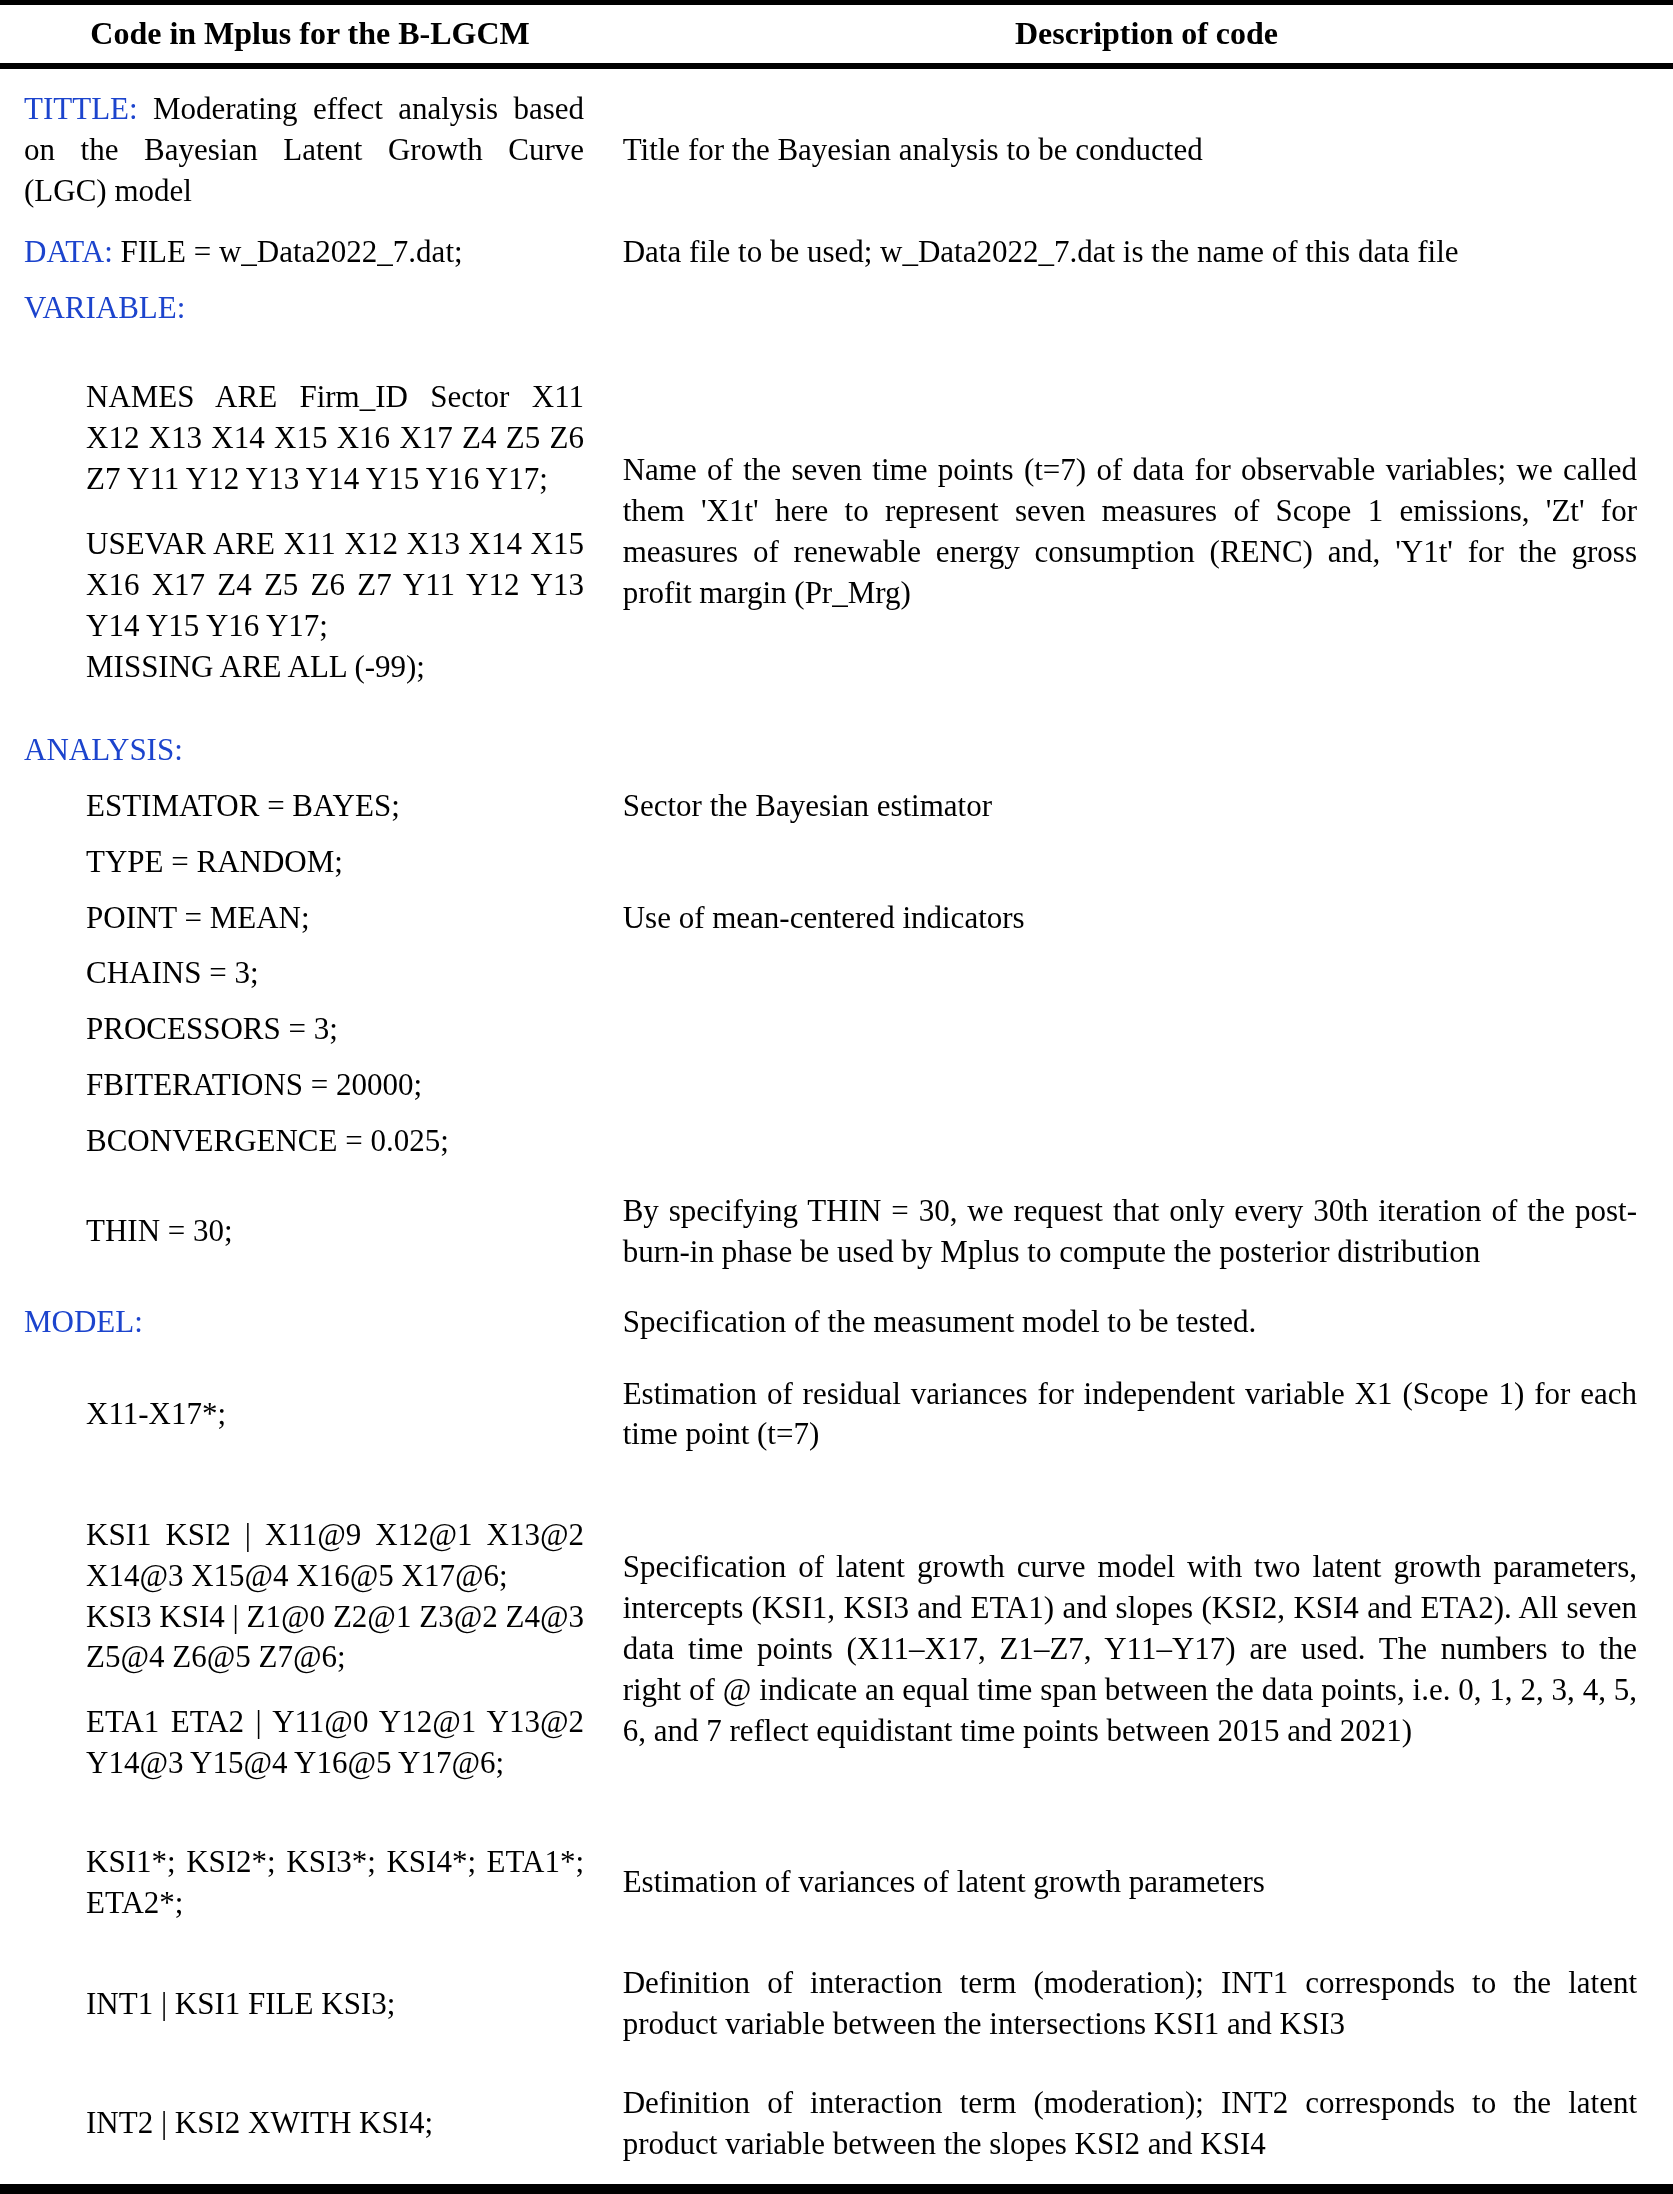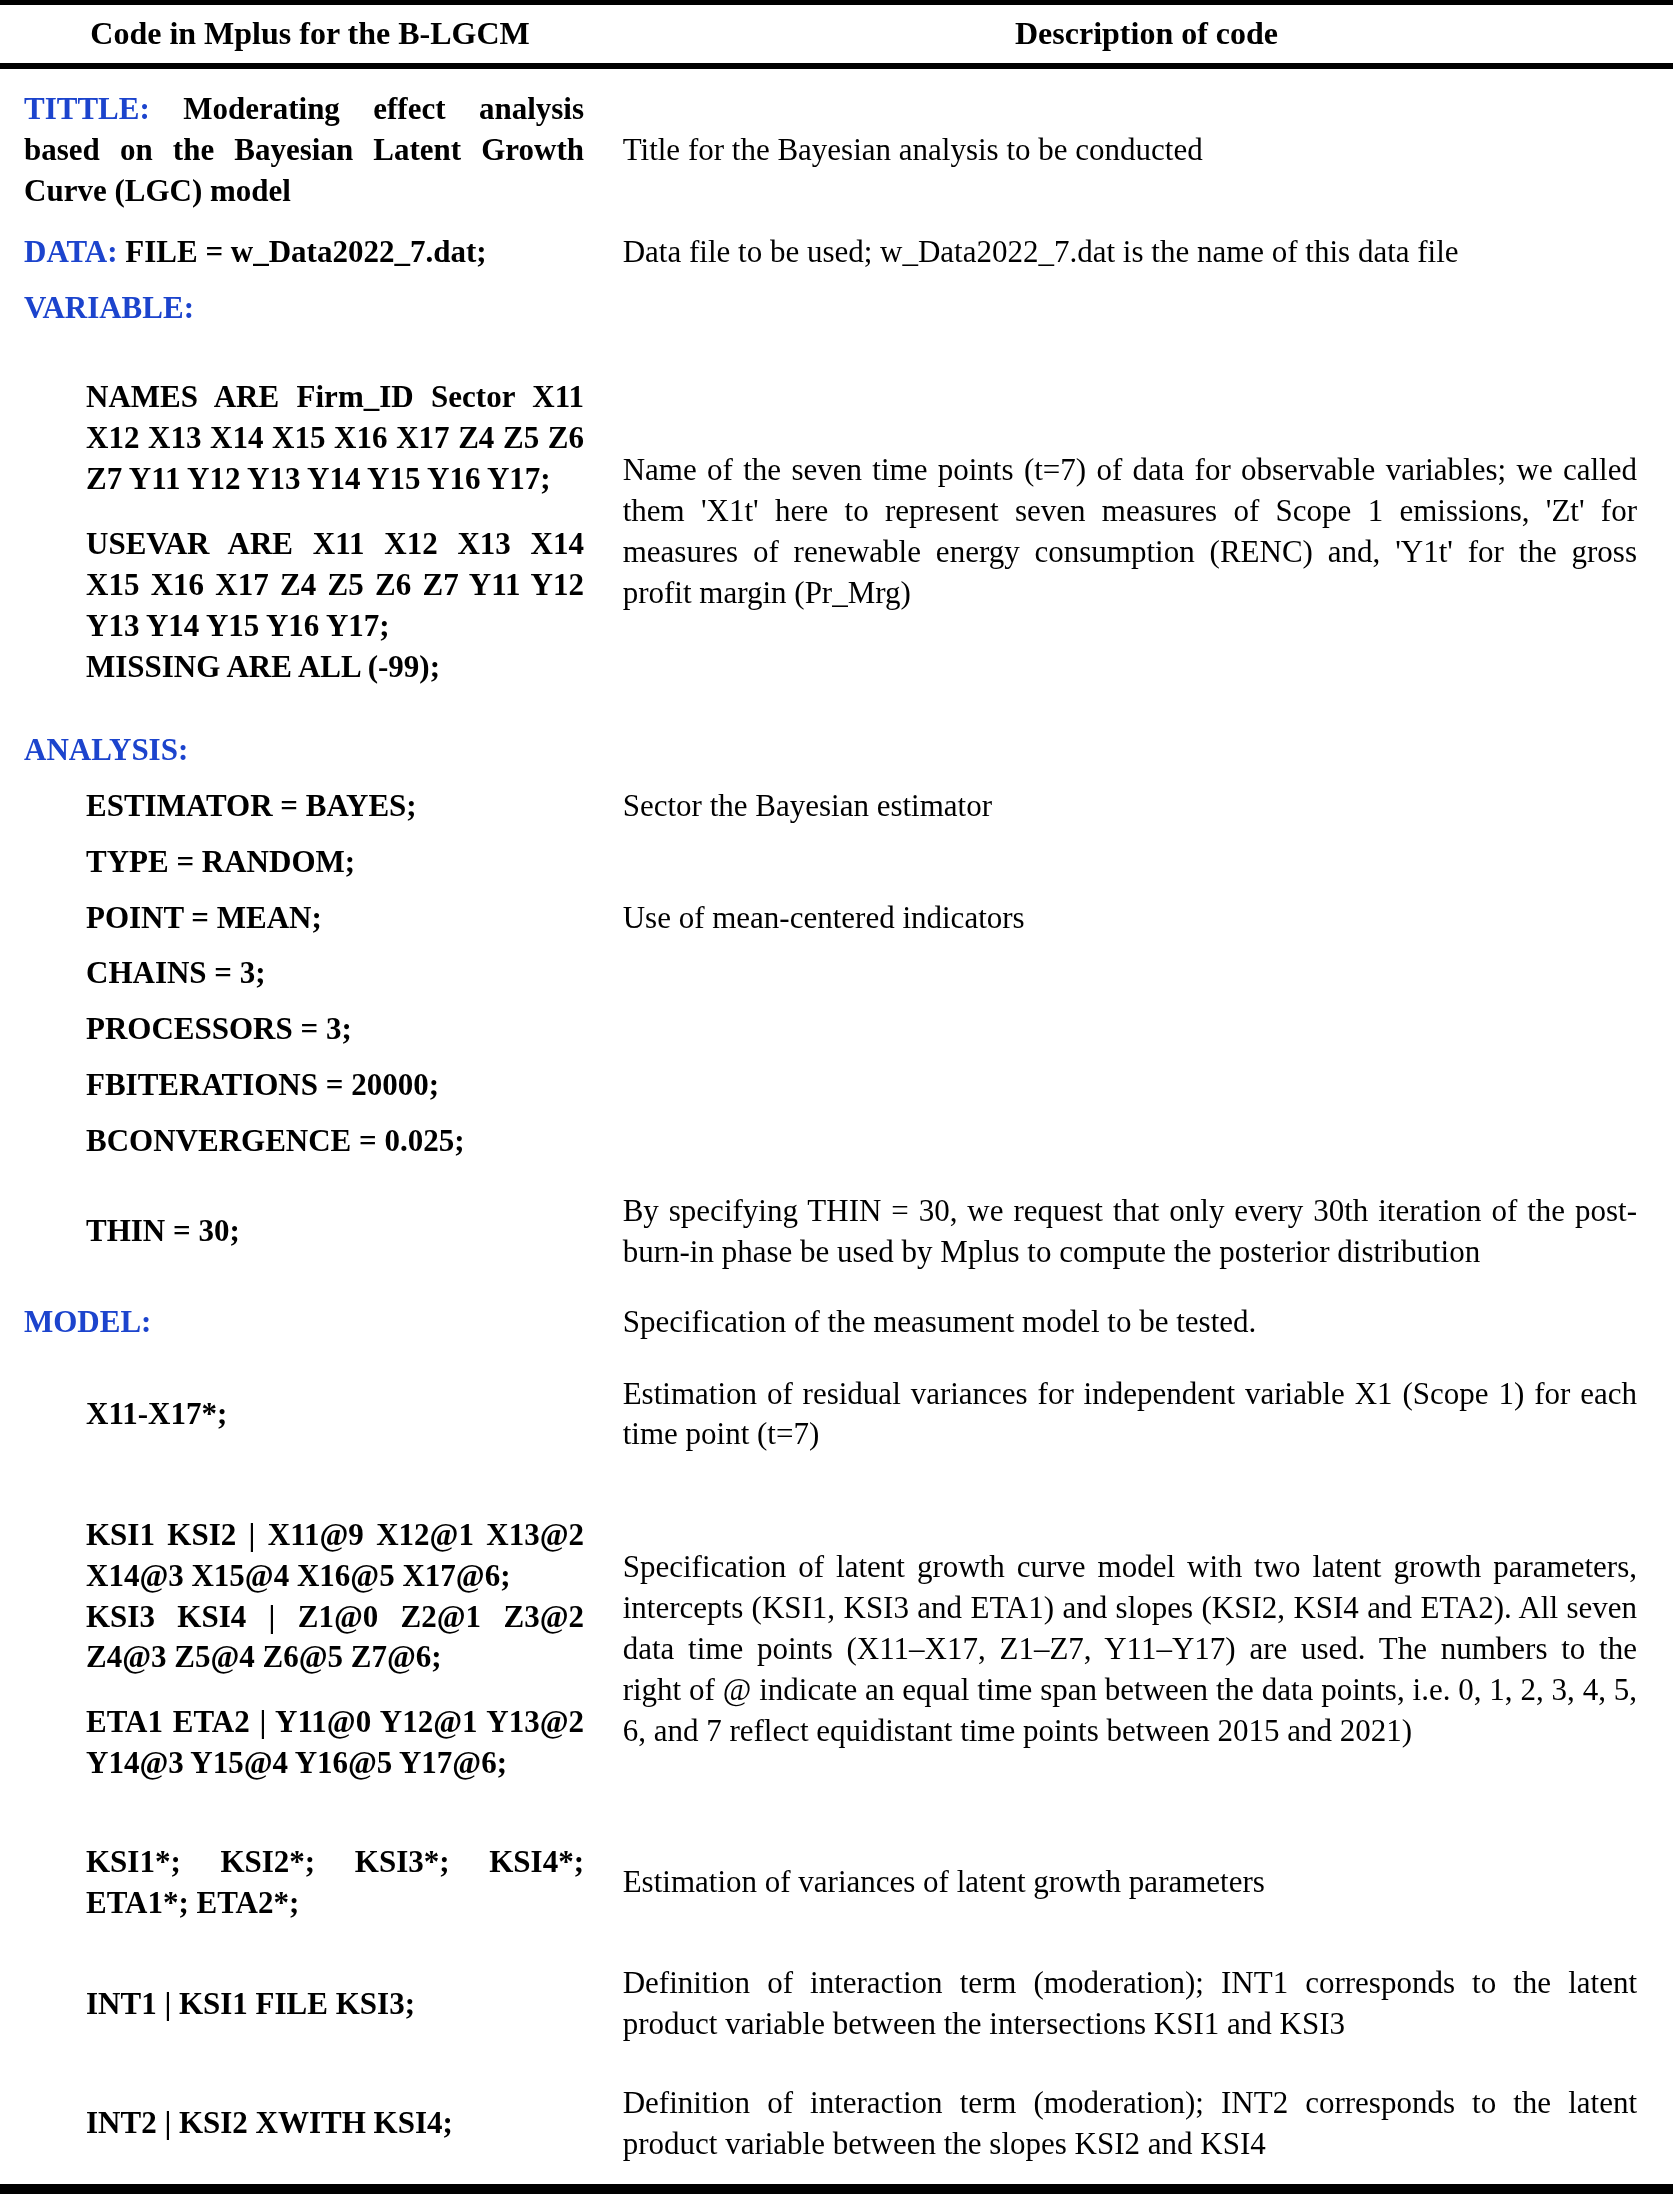--- a/index.html
+++ b/index.html
@@ -28,21 +28,21 @@
     font-size: 32px;
     line-height: 1.25;
     padding: 8.2px 4.6px 10px 4.6px;
     text-align: center;
     vertical-align: middle;
   }
   td { vertical-align: middle; }
   .code-cell  { padding: 4.6px 36px 4.6px 24px; }
   .desc-cell  { padding: 4.6px 36px 4.6px 2.7px;  }
   p { margin: 0; font-size: 31px; line-height: 1.32; }
-  .code-line { text-align: justify; font-weight: bold; }
+  .code-line { text-align: justify; }
   .code-line.indent { margin-left: 62px; }
   .gap-before { margin-top: 24px; }
   .desc-text { text-align: justify; }
   .kw { color: var(--accent-blue); }
 
   
   .row-title .code-cell, .row-title .desc-cell { padding-top: 12px; }
   .row-names td        { padding-top: 21px; padding-bottom: 15.5px; }
   .row-thin td         { padding-top: 15.5px; padding-bottom: 15.5px; }
   .row-x-resid td, .row-z-resid td, .row-y-resid td { padding-top: 16.4px; padding-bottom: 16.4px; }

